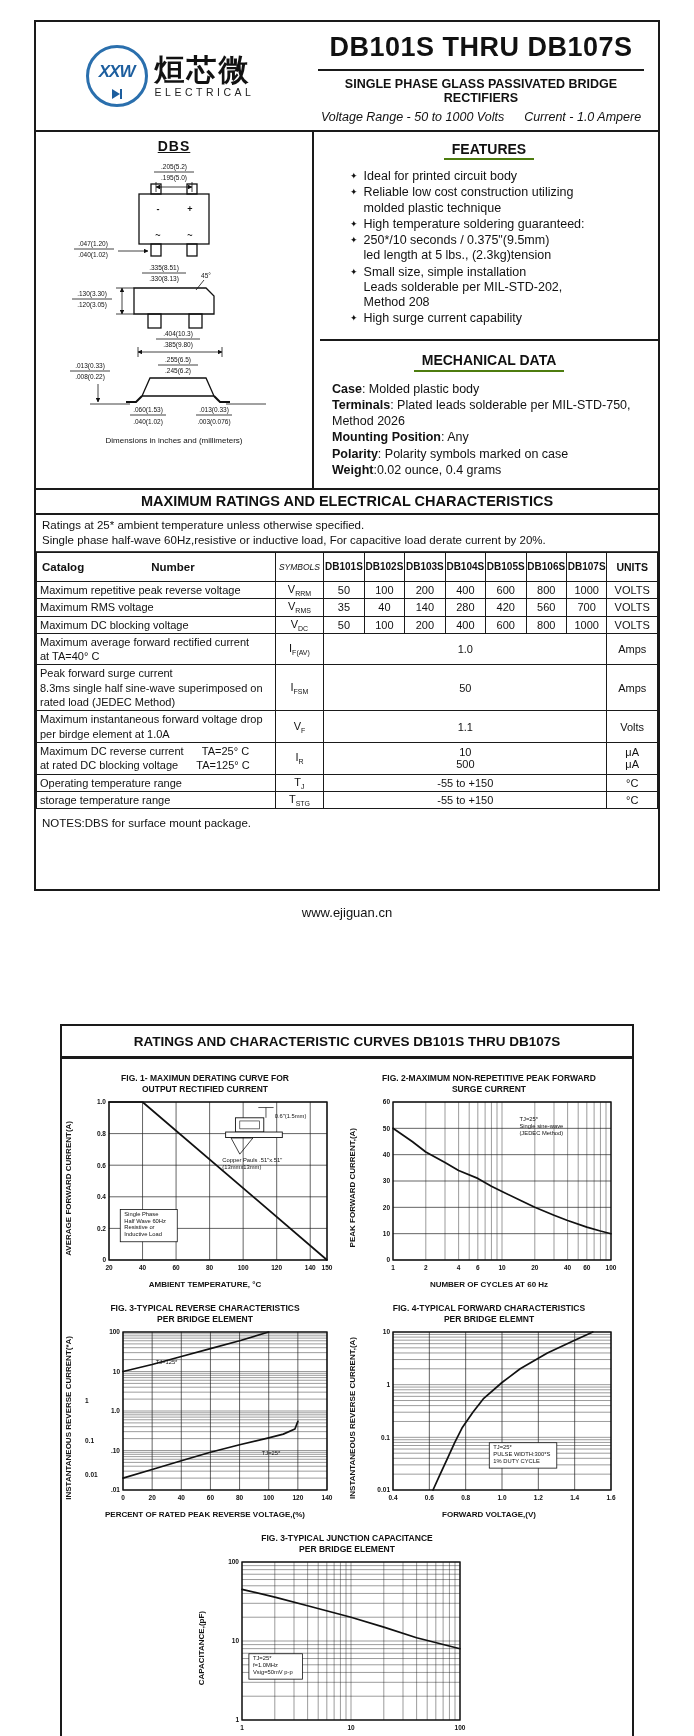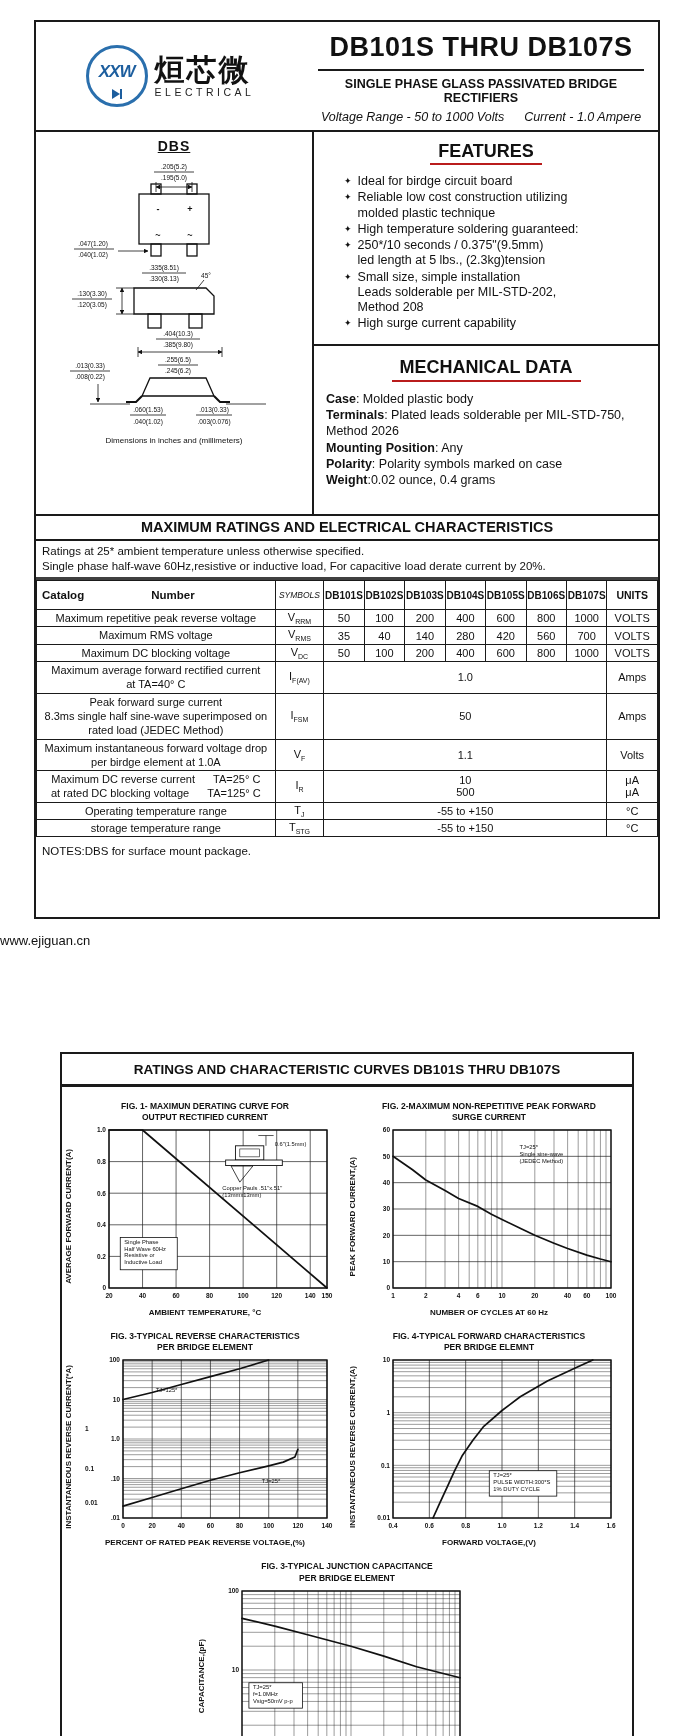--- a/index.html
+++ b/index.html
@@ -16,57 +16,57 @@
   .logo-diode{position:absolute;bottom:5px;left:50%;transform:translateX(-50%);display:flex;align-items:center;}
   .logo-diode .t{width:0;height:0;border-left:8px solid #1d5e9e;border-top:5px solid transparent;border-bottom:5px solid transparent;}
   .logo-diode .b{width:2px;height:10px;background:#1d5e9e;}
   .logo-cn{font-size:30px;font-weight:bold;letter-spacing:2px;line-height:1.05;}
   .logo-en{font-size:10.5px;letter-spacing:3.5px;color:#222;}
   .hdr-title{flex:1;padding:8px 14px 6px;text-align:center;}
   .hdr-title h1{margin:2px 0 0;font-size:27px;letter-spacing:.5px;border-bottom:2px solid #1a1a1a;padding-bottom:6px;}
   .subtitle{font-weight:bold;font-size:12.5px;margin-top:6px;}
   .subline{display:flex;justify-content:center;gap:20px;font-style:italic;font-size:12.5px;margin-top:5px;}
 
-  .mid{display:flex;}
+  .mid{display:flex;gap:6px;}
   .mid-left{width:276px;border-right:2px solid #1a1a1a;padding:6px 0 2px;flex:none;}
   .pkg-name{text-align:center;font-weight:bold;font-size:14px;text-decoration:underline;letter-spacing:1px;}
   .pkg-svg{display:block;margin:2px auto 0;}
   .pkg-svg .dim{font-size:6.5px;text-anchor:middle;fill:#111;}
   .pkg-svg .mark{font-size:9px;text-anchor:middle;fill:#111;font-weight:bold;}
   .pkg-svg .ln{stroke:#111;stroke-width:.8;}
   .pkg-svg .shape{fill:none;stroke:#111;stroke-width:1.3;}
   .pkg-svg .lead{fill:none;stroke:#111;stroke-width:2;}
   .pkg-cap{text-align:center;font-size:8px;margin-top:10px;}
 
   .mid-right{flex:1;display:flex;flex-direction:column;}
   .feat{border-bottom:2px solid #1a1a1a;padding:5px 10px 12px;}
-  .sec-h{text-align:center;font-weight:bold;font-size:18px;margin:4px auto 9px;width:max-content;border-bottom:2px solid #b91c1c;padding:0 8px 1px;}
+  .sec-h{text-align:center;font-weight:bold;font-size:14px;margin:4px auto 9px;width:max-content;border-bottom:2px solid #4d7c0f;padding:0 8px 1px;}
   .features{list-style:none;margin:0;padding:0 0 0 20px;font-size:12.5px;line-height:1.22;}
   .features li{display:flex;gap:6px;margin-top:1px;}
   .features .bullet{font-size:9px;line-height:15px;flex:none;}
-  .mech{padding:6px 12px 26px;font-size:12.5px;line-height:1.3;}
+  .mech{padding:6px 12px 10px;font-size:12.5px;line-height:1.3;}
   .mech .ln b{font-weight:bold;}
 
   .ratings-h{text-align:center;font-weight:bold;font-size:14.5px;padding:3px 0 4px;border-bottom:2px solid #1a1a1a;}
-  .ratings-notes{font-size:11.5px;padding:3px 6px 4px;line-height:1.25;border-bottom:3px solid #404040;}
+  .ratings-notes{font-size:11.5px;padding:3px 6px 4px;line-height:1.25;border-bottom:1px solid #404040;}
   table.rt{width:100%;border-collapse:collapse;font-size:11px;table-layout:fixed;}
   table.rt th,table.rt td{border:1px solid #1a1a1a;padding:1px 3px;overflow:hidden;}
   table.rt thead th{font-weight:bold;height:26px;}
   .h-cat{display:flex;gap:67px;padding-left:2px;font-size:11.5px;}
   .h-sym{font-style:italic;font-weight:normal !important;font-size:8.5px;text-align:center;}
   .h-part{font-size:10px;text-align:center;padding:1px 0 !important;}
   .h-units{font-size:10.5px;text-align:center;}
   .c-label{text-align:left;font-size:11px;line-height:1.3;}
-  .c-label div{white-space:pre;text-align:center;}
+  .c-label div{white-space:pre;}
   .c-sym{text-align:center;}
   .c-sym sub{font-size:7px;}
   .c-val,.c-units{text-align:center;}
   .notes{padding:8px 6px 60px;font-size:11.5px;}
 
-  .site{text-align:left;font-size:13px;margin:14px 0 0;color:#111;}
+  .site{text-align:center;font-size:13px;margin:14px 0 0;color:#111;}
 
   
   .page2-box{margin:104px 60px 6px;border:2px solid #1a1a1a;padding-bottom:4px;}
   .p2-h{text-align:center;font-weight:bold;font-size:13.5px;padding:8px 0 7px;border-bottom:3px solid #1a1a1a;}
   .figrow{display:flex;justify-content:space-between;padding:0 2px;margin-top:14px;}
   .figrow.center{justify-content:center;}
   .figslot{width:282px;}
   .figrow.center .figslot{width:300px;}
   .fig-title{font-size:8.5px;font-weight:bold;text-align:center;line-height:1.3;margin-bottom:1px;}
   .fig-body{display:flex;align-items:center;}
@@ -180,21 +180,21 @@
         <div class="pkg-cap">Dimensions in inches and (millimeters)</div>
       </div>
 
       <div class="mid-right">
         <div class="feat">
           <div class="sec-h">FEATURES</div>
           <ul class="features" id="features-list">
               <li>
                 <span class="bullet">✦</span>
                 <div>
-                  <div>Ideal for birdge circuit board</div>
+                  <div>Ideal for printed circuit body</div>
                 </div>
               </li>
               <li>
                 <span class="bullet">✦</span>
                 <div>
                   <div>Reliable low cost construction utilizing</div>
                   <div>molded plastic technique</div>
                 </div>
               </li>
               <li>

